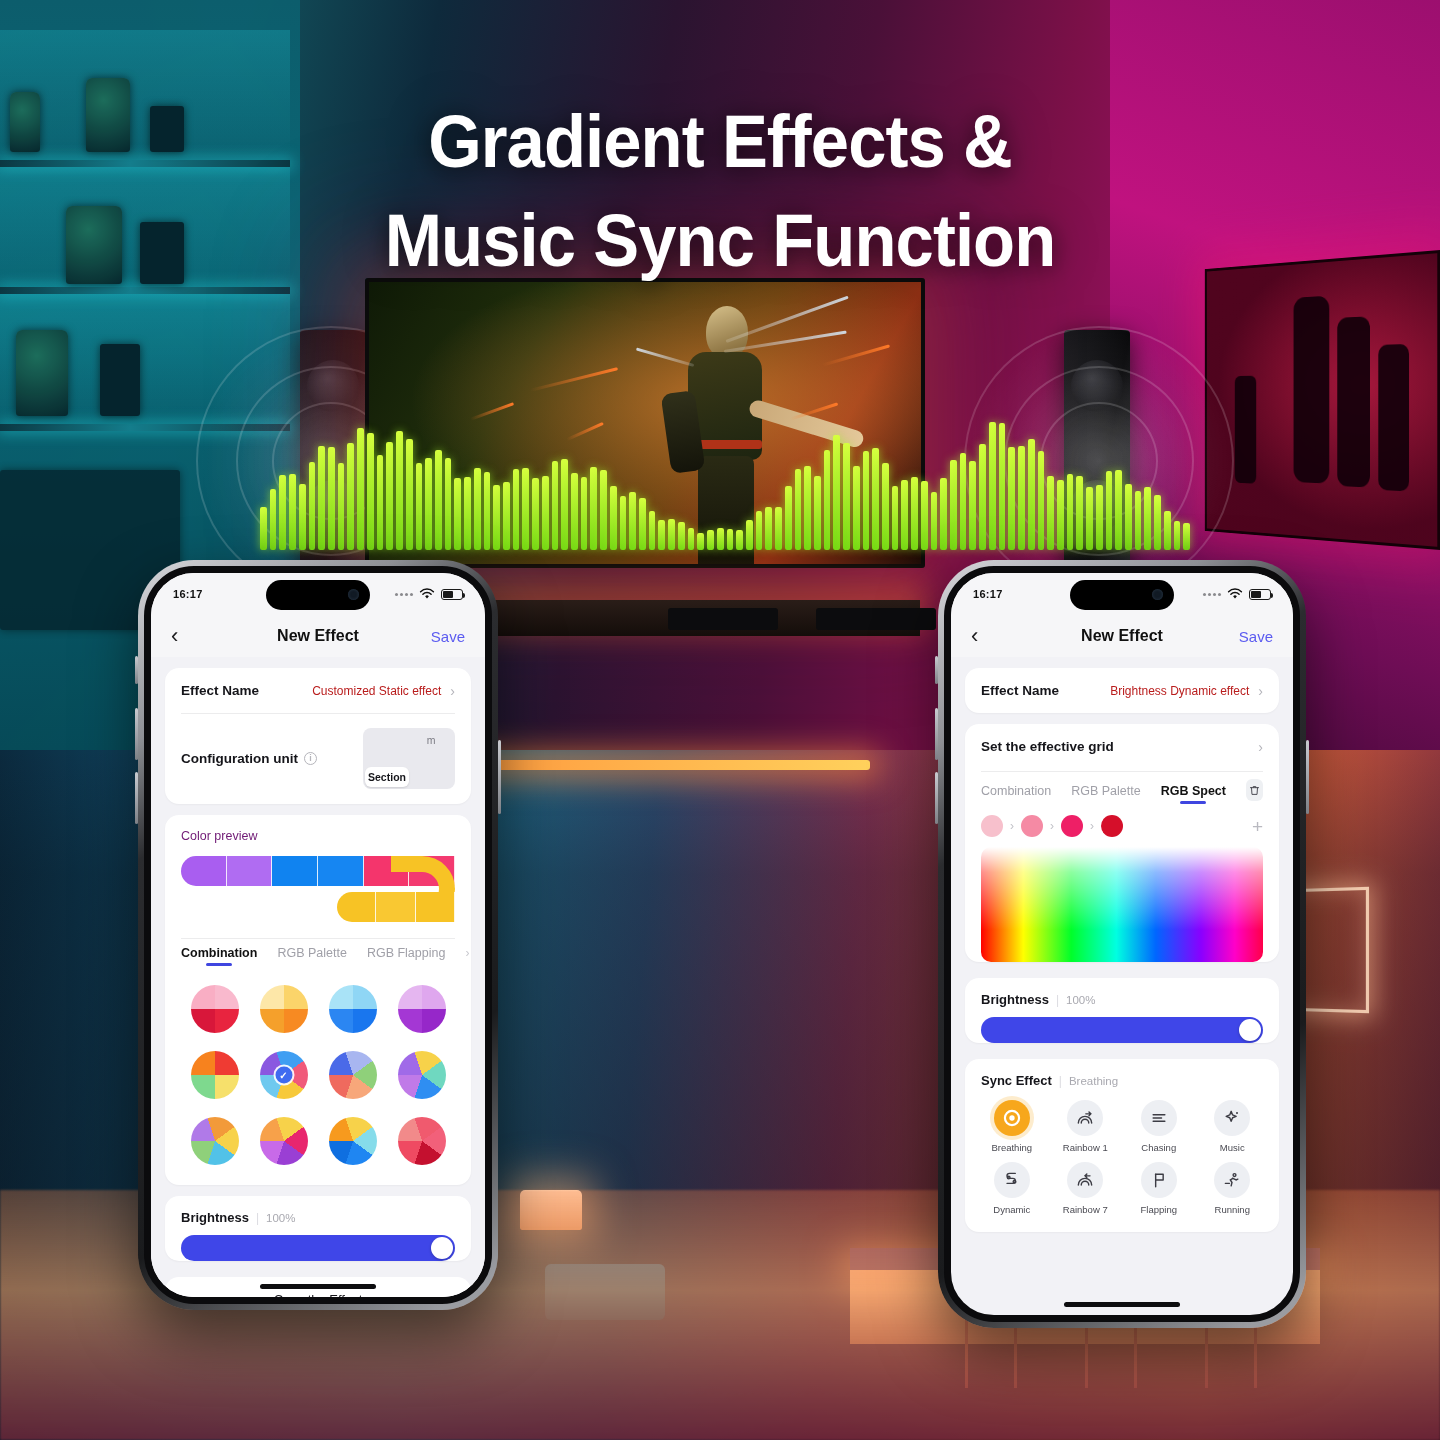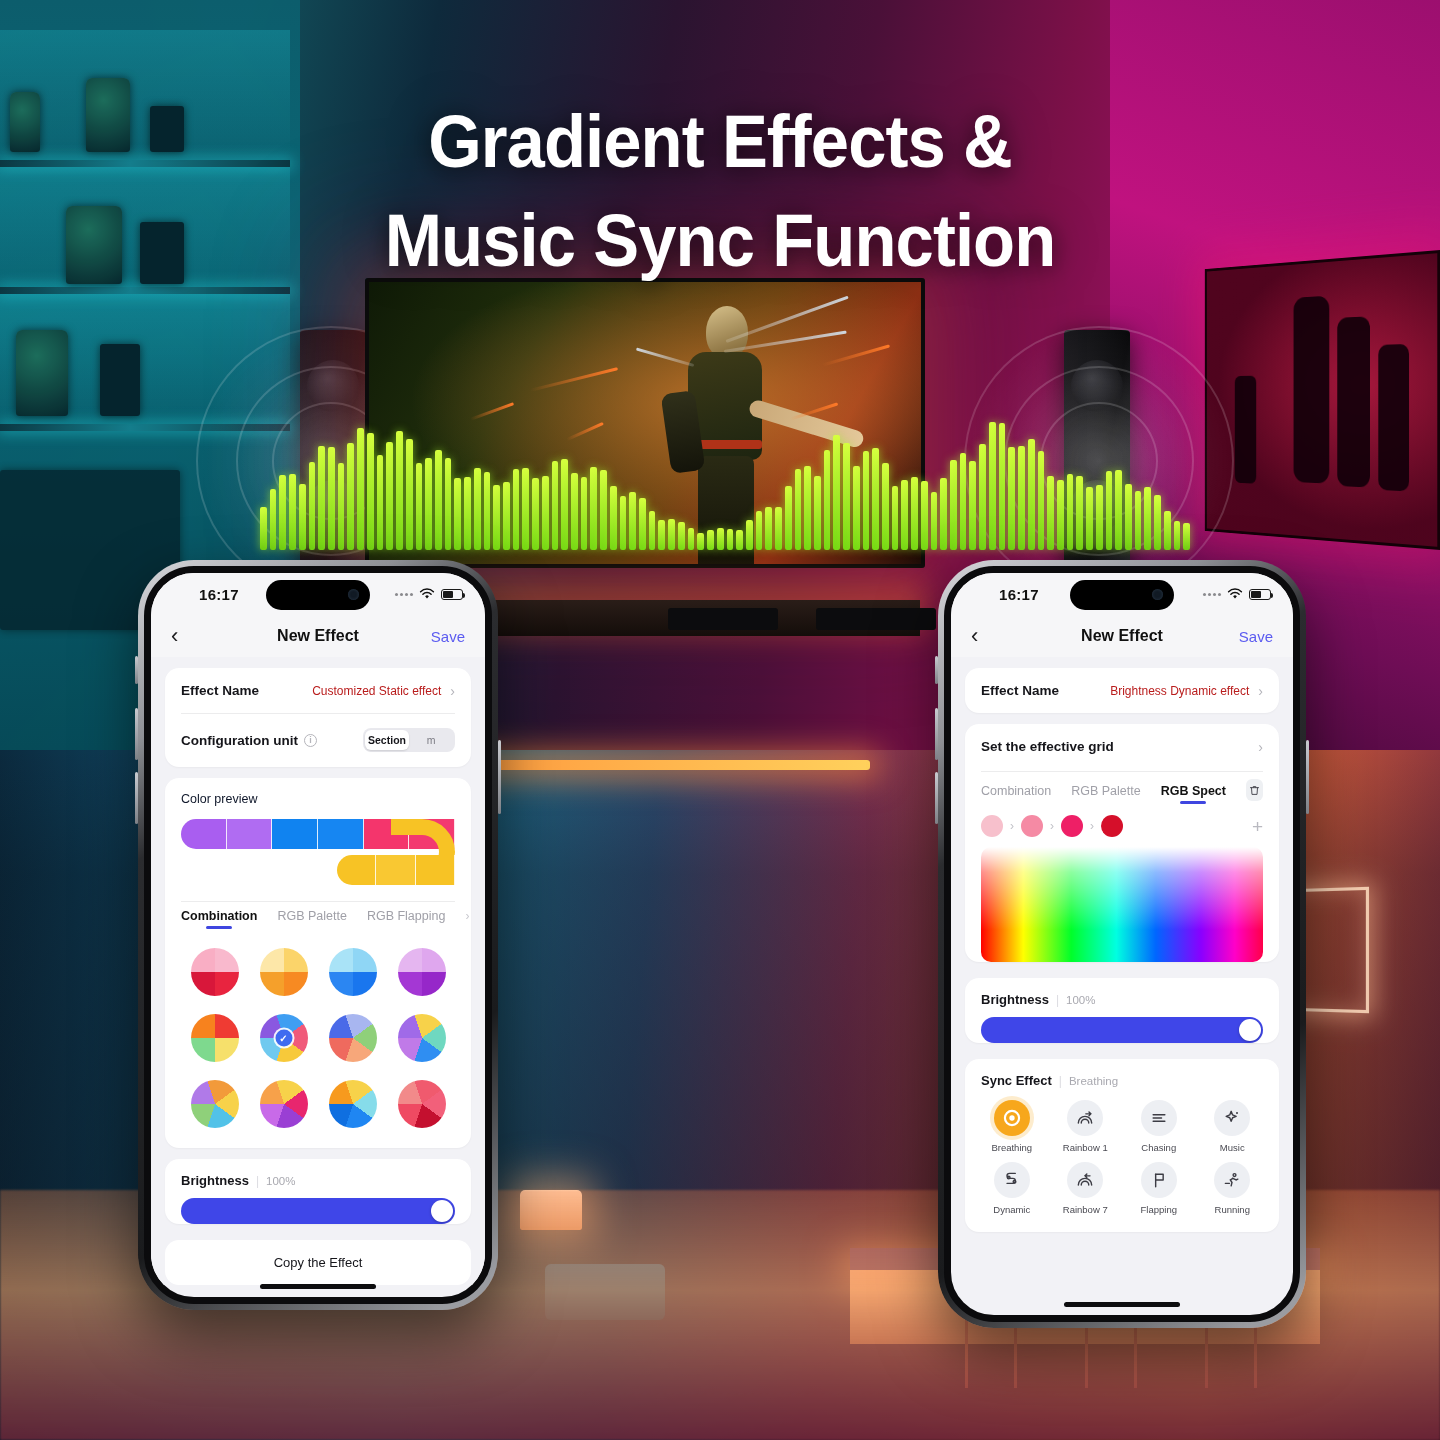--- a/index.html
+++ b/index.html
@@ -237,21 +237,21 @@
     position:absolute; width:3px; border-radius:2px;
     background:linear-gradient(180deg,#c9cbd0,#7d8086);
   }
   .side-btn.right-side { right:-3px; background:linear-gradient(180deg,#c9cbd0,#7d8086); }
 
   
   .statusbar {
     position:relative; height:42px; display:flex; align-items:center;
     padding:0 22px; background:#f6f6f8;
   }
-  .status-time { font-size:15px; font-weight:bold; color:#111; letter-spacing:.3px;margin-left:26px; }
+  .status-time { font-size:11px; font-weight:bold; color:#111; letter-spacing:.3px; }
   .dyn-island {
     position:absolute; left:50%; transform:translateX(-50%); top:7px;
     width:104px; height:30px; background:#000; border-radius:16px;
   }
   .dyn-island .cam {
     position:absolute; right:11px; top:9px; width:11px; height:11px;
     border-radius:50%; background:#111a24;
     box-shadow:inset 0 0 3px #2b3a4a;
   }
   .status-right { margin-left:auto; display:flex; align-items:center; gap:6px; }
@@ -307,23 +307,23 @@
   }
 
   .seg {
     margin-left:auto; display:flex; background:#e9e9ee;
     border-radius:8px; padding:2px; width:92px;
   }
   .seg div {
     flex:1; text-align:center; font-size:10.5px; padding:4px 0;
     border-radius:6px; color:#7c7c84;
   }
-  .seg div.on { background:#fff; color:#15151a; font-weight:bold; box-shadow:0 1px 2px rgba(0,0,0,.12); }
-
-  .sec-title { font-size:12.5px; color:#0f172a; padding:14px 16px 0; }
+  .seg div.on { background:#fff; color:#15151a; font-weight:bold; box-shadow:0 1px 2px rgba(0,0,0,.12);margin-top:37px; }
+
+  .sec-title { font-size:12.5px; color:#701a75; padding:14px 16px 0; }
 
   
   .preview-wrap { padding:13px 16px 14px; }
   .strip-top { display:flex; height:30px; }
   .strip-top span { flex:1; border-right:1.5px solid rgba(255,255,255,.85); }
   .strip-top span:first-child { border-radius:15px 0 0 15px; }
   .u-turn {
     position:relative; margin-left:auto; width:118px; height:66px; margin-top:-30px;
   }
   .u-curve {

